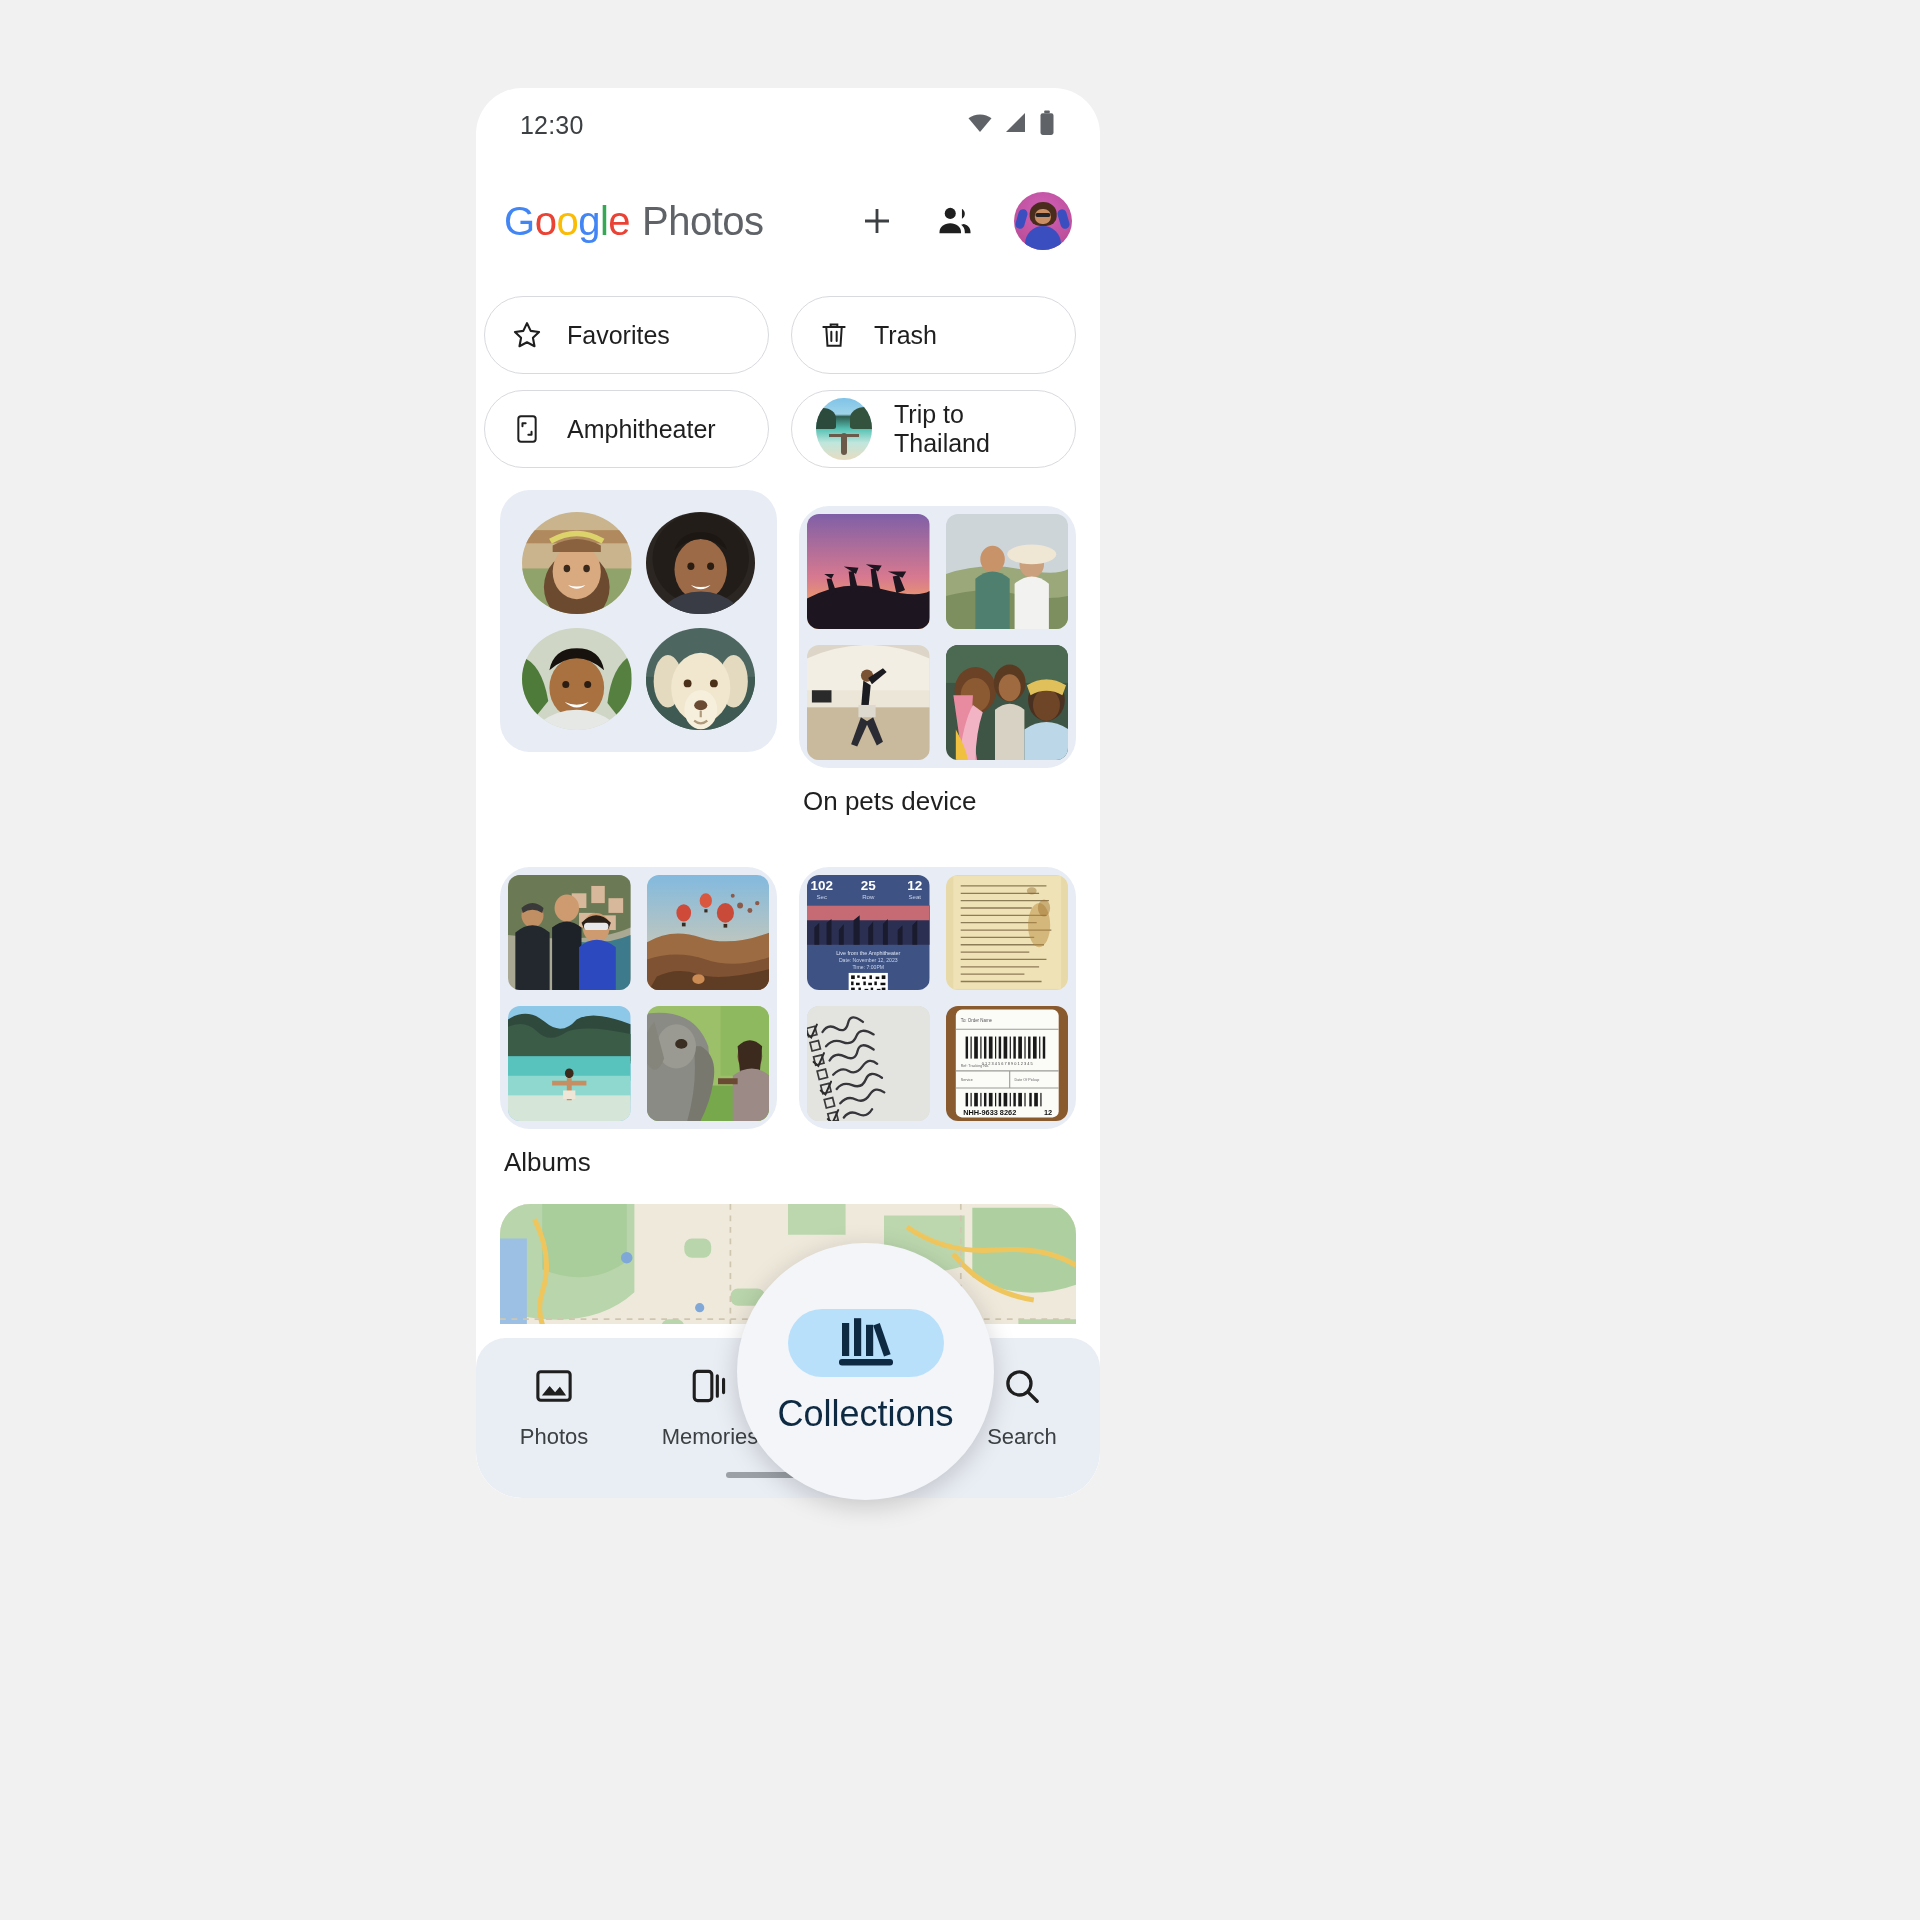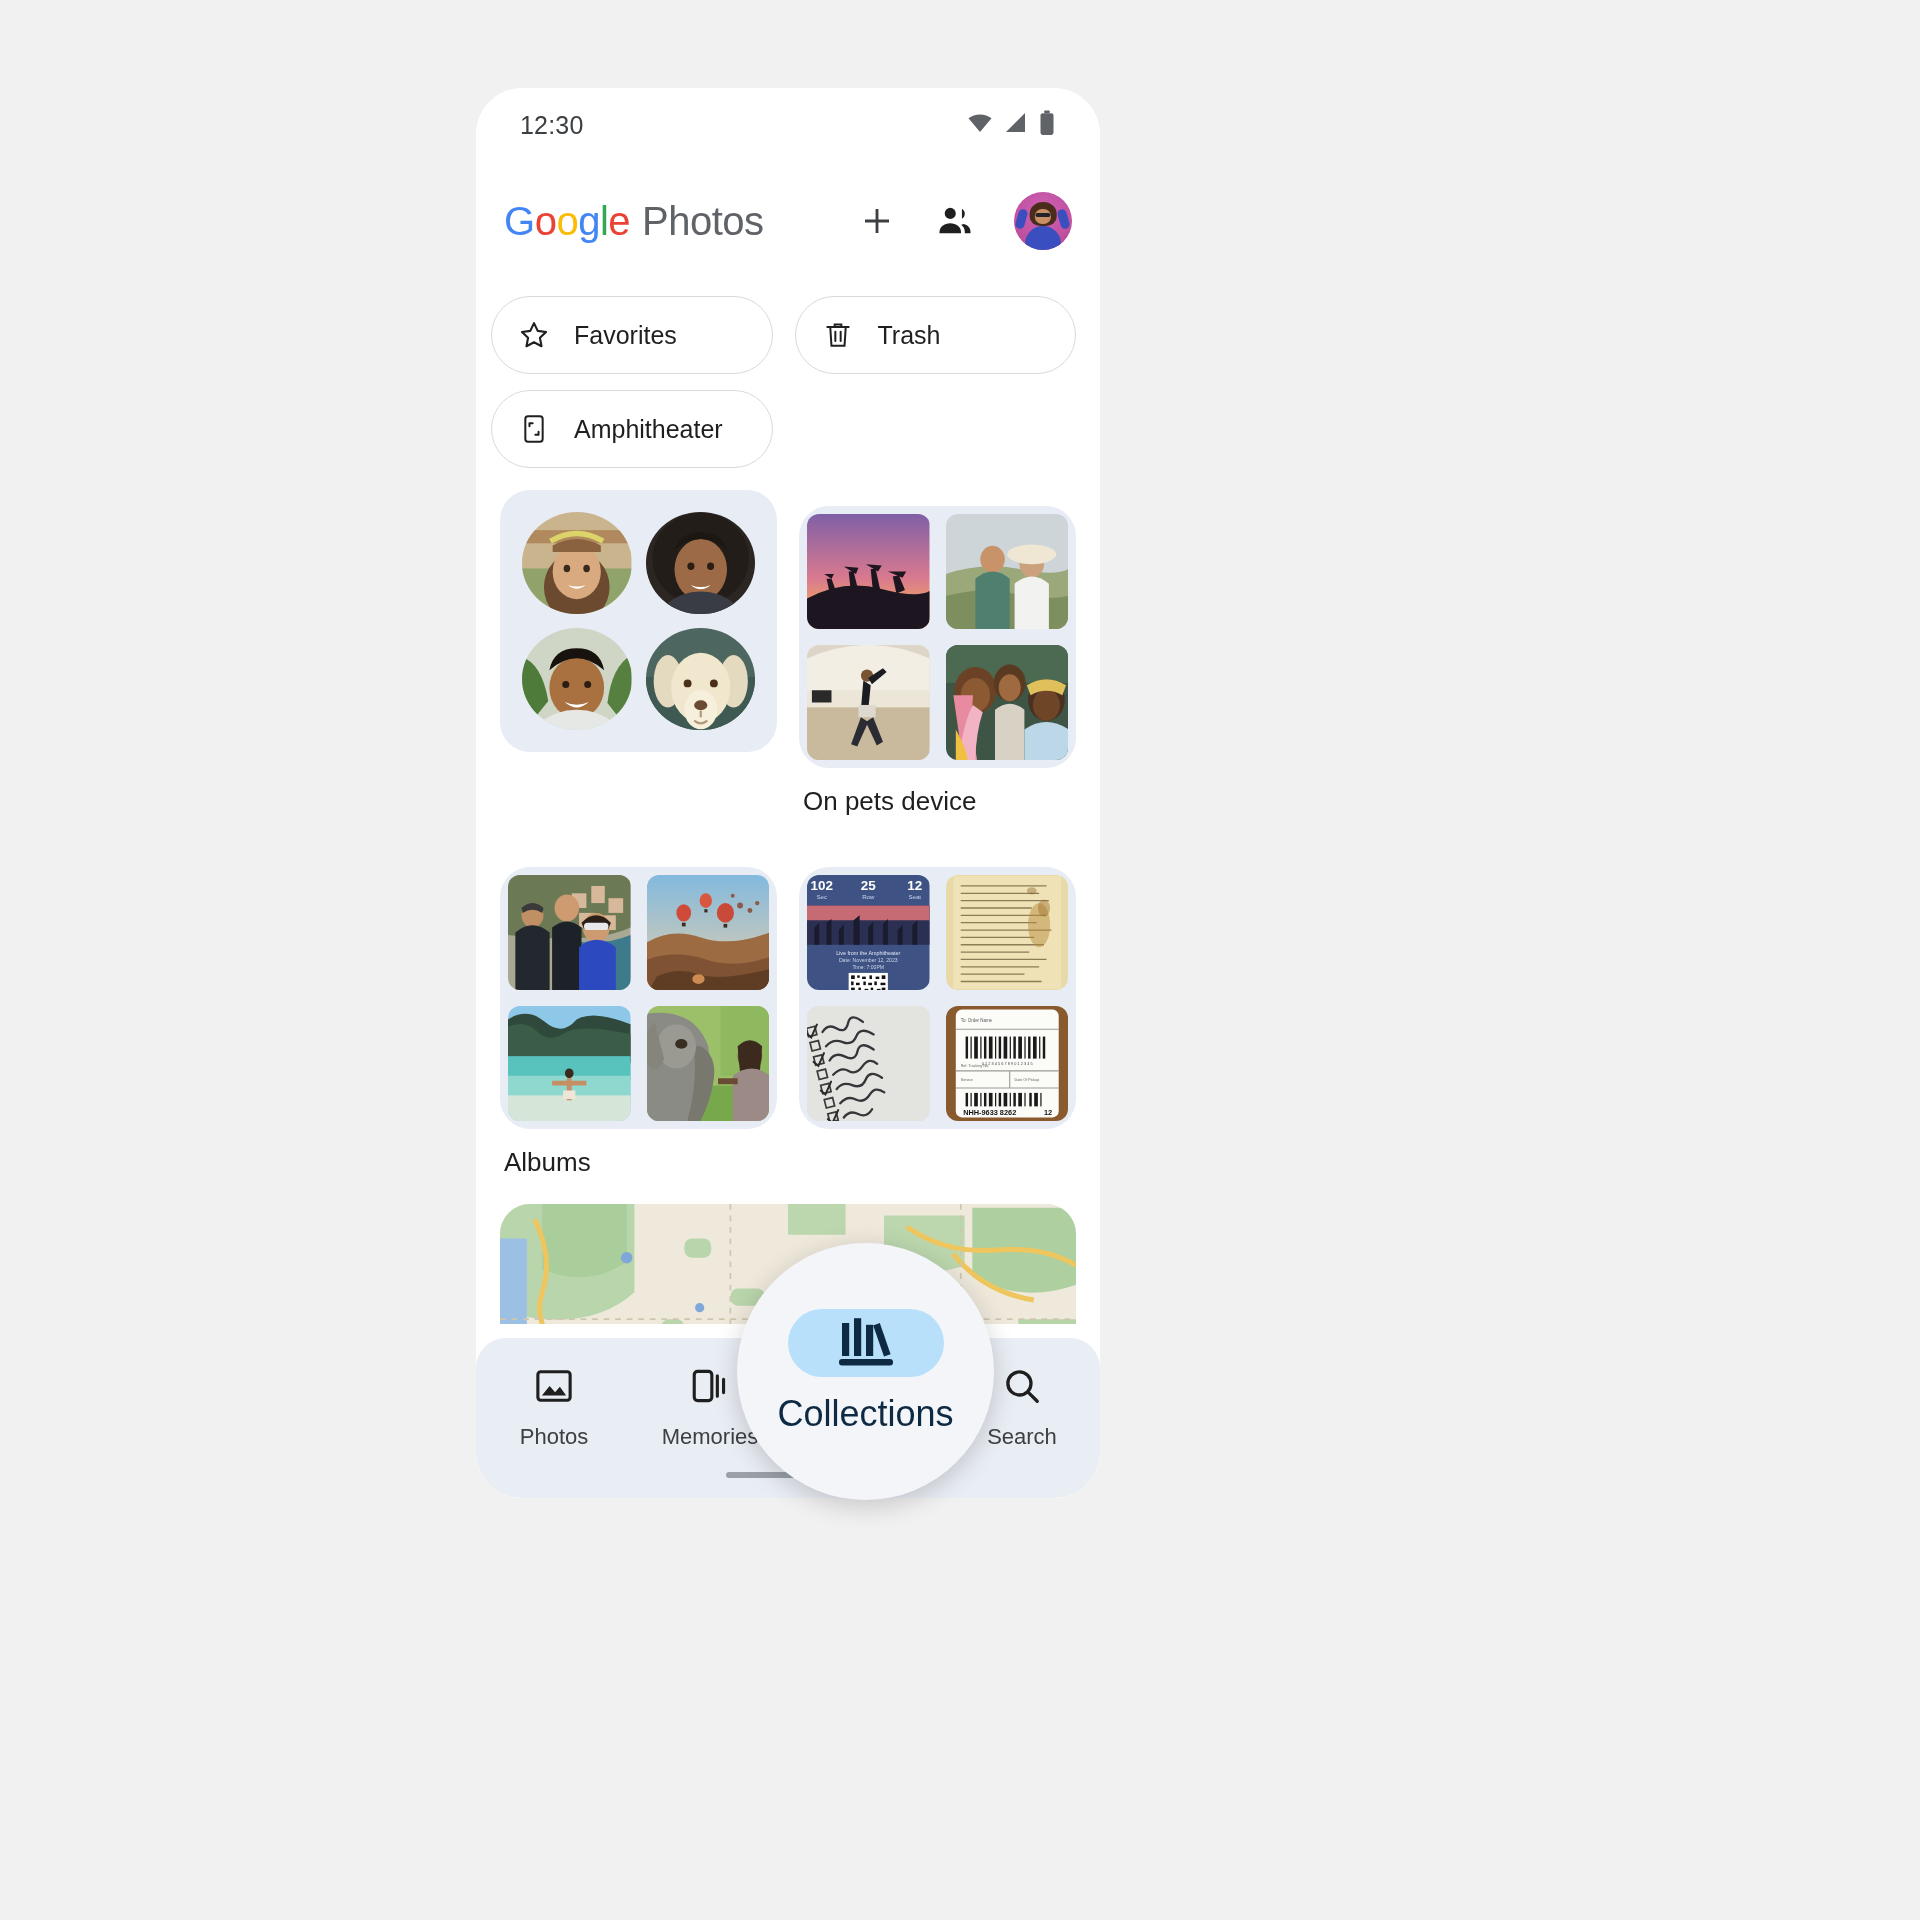--- a/index.html
+++ b/index.html
@@ -59,21 +59,21 @@
      background:#3b4ec0; border-radius:8px; transform:rotate(16deg); }
   #avatar .armR { position:absolute; right:6%; top:30%; width:16%; height:34%;
      background:#3b4ec0; border-radius:8px; transform:rotate(-16deg); }
 
   
   #content { position:absolute; top:180px; left:0; right:0; bottom:0; }
 
   
   #chips {
     display:grid; grid-template-columns: 1fr 1fr; gap: 16px 22px;
-    padding: 28px 24px 0 15px;
+    padding: 28px 24px 0 8px;
   }
   .chip {
     height: 78px; border:1px solid #d8dade; border-radius: 40px;
     display:flex; align-items:center; gap:22px; padding: 0 24px;
     background:#fff; cursor:pointer;
   }
   .chip .clabel { font-size:25px; color:#1f1f1f; line-height:1.15; }
   .chip .cicon { width:36px; height:36px; flex:none; display:flex; align-items:center; justify-content:center; }
   .chip-thumb {
     width: 56px; height: 62px; border-radius: 30px/34px; flex:none; overflow:hidden; position:relative;
@@ -217,20 +217,29 @@
       <div class="chip">
         <span class="cicon">
           <svg width="32" height="32" viewBox="0 0 24 24" fill="none" stroke="#1f1f1f" stroke-width="1.5" stroke-linecap="round">
             <rect x="5.5" y="2.5" width="13" height="19" rx="2"></rect>
             <path d="M8.6 7.6h2.4M8.6 7.6v2.4M15.4 16.4h-2.4M15.4 16.4v-2.4"></path>
           </svg>
         </span>
         <span class="clabel">Amphitheater</span>
       </div>
 
+      <div class="chip">
+        <span class="chip-thumb">
+          <span class="cliff-l"></span>
+          <span class="cliff-r"></span>
+          <span class="arms"></span>
+          <span class="person"></span>
+        </span>
+        <span class="clabel"><span>Trip to</span><br><span>Thailand</span></span>
+      </div>
     </div>
 
     <div id="cards">
 
       <div class="card-wrap">
         <div class="card">
           <div class="face">
             <svg viewBox="0 0 100 100" width="100%" height="100%" preserveAspectRatio="xMidYMid slice">
               <rect width="100" height="100" fill="#c9b48d"></rect>
               <rect y="55" width="100" height="45" fill="#8fa36b"></rect>

